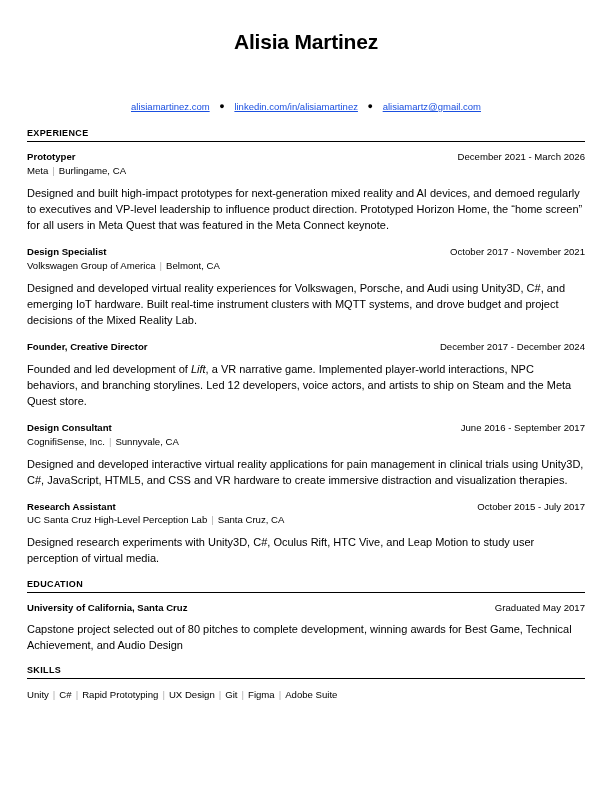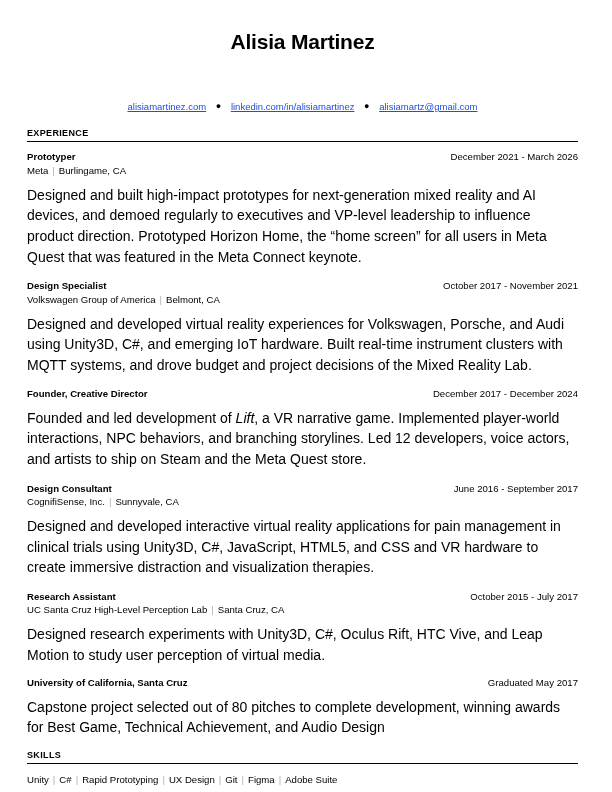--- a/index.html
+++ b/index.html
@@ -11,21 +11,21 @@
     width: 612px;
     height: 792px;
     font-family: "Liberation Sans", sans-serif;
     color: #000000;
     -webkit-font-smoothing: antialiased;
   }
   .page {
     width: 612px;
     height: 792px;
     box-sizing: border-box;
-    padding: 24px 34px 0 27px;
+    padding: 24px 27px 0 27px;
     position: relative;
     background: #ffffff;
   }
 
   
   .resume-header {
     text-align: center;
     margin-bottom: 16px;
   }
   .full-name {
@@ -94,21 +94,21 @@
     font-size: 9.6px;
     line-height: 1.35;
     margin-top: 1px;
   }
   .pipe {
     color: #b0b0b0;
     margin: 0 4px;
     font-weight: normal;
   }
   .entry-desc {
-    font-size: 14px;
+    font-size: 11px;
     line-height: 1.47;
     margin-top: 7px;
     text-align: left;
   }
   .entry-desc em {
     font-style: italic;
   }
 
   
   .skills-line {
@@ -182,20 +182,21 @@
         <span class="entry-dates">October 2015 - July 2017</span>
       </div>
       <div class="entry-subline">
         <span>UC Santa Cruz High-Level Perception Lab</span><span class="pipe">|</span><span>Santa Cruz, CA</span>
       </div>
       <div class="entry-desc">Designed research experiments with Unity3D, C#, Oculus Rift, HTC Vive, and Leap Motion to study user perception of virtual media.</div>
     </div>
   </div>
 
   <div class="section">
+    <div class="section-title">EDUCATION</div>
 
     <div class="entry">
       <div class="entry-topline">
         <span class="entry-role">University of California, Santa Cruz</span>
         <span class="entry-dates">Graduated May 2017</span>
       </div>
       <div class="entry-desc">Capstone project selected out of 80 pitches to complete development, winning awards for Best Game, Technical Achievement, and Audio Design</div>
     </div>
   </div>
 

